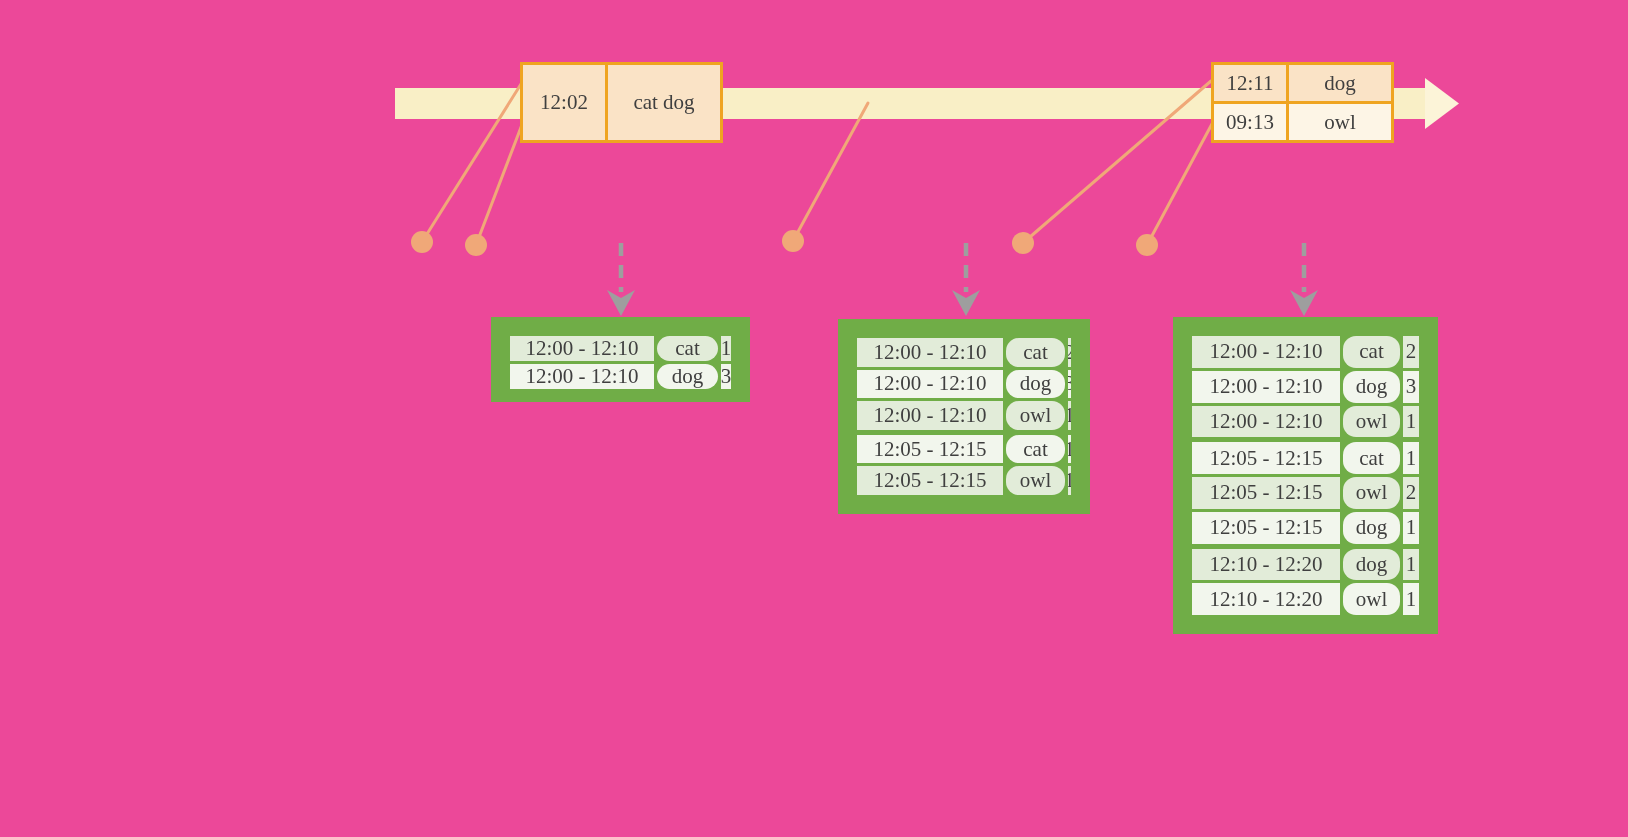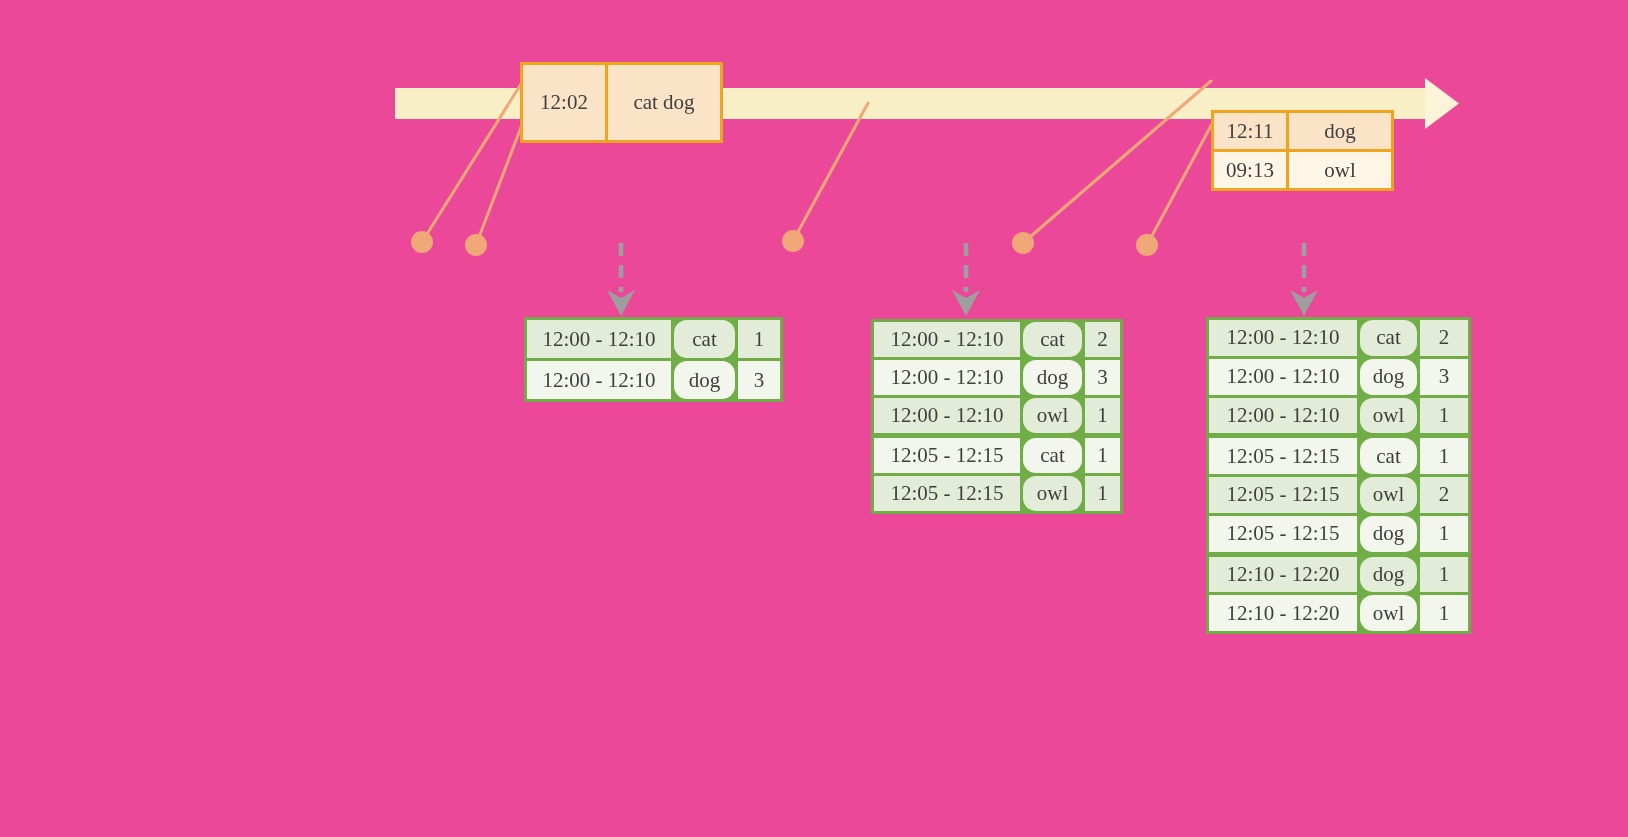--- a/index.html
+++ b/index.html
@@ -20,26 +20,26 @@
     display:flex; flex-direction:column; gap:3px; box-sizing:border-box;
   }
   .ev-row { flex:1; display:flex; gap:3px; }
   .ev-row:nth-child(odd)  .cell { background:#FAE3C6; }
   .ev-row:nth-child(even) .cell { background:#FDF5E6; }
   .ev-table.single .ev-row .cell { background:#FBE9D3; }
   .ev-time { flex:0 0 var(--tw); }
   .ev-word { flex:1 1 auto; }
   #ev1 { left:520px;  top:62px; width:203px; height:81px; --tw:82px; }
   #ev2 { left:866px;  top:82px; width:202px; height:41px; --tw:83px; }
-  #ev3 { left:1211px; top:62px; width:183px; height:81px;margin-top:48px; --tw:72px; }
+  #ev3 { left:1211px; top:62px; width:183px; height:81px; --tw:72px; }
 
   
   .rt-table {
-    position:absolute; background:#70AD47; padding:3px;
-    display:flex; flex-direction:column; gap:3px; box-sizing:border-box;margin-left:33px;
+    position:absolute; background:#70AD47; padding:19px;
+    display:flex; flex-direction:column; gap:3px; box-sizing:border-box;
   }
   .rt-row { flex:1; display:flex; gap:3px; }
   .rt-row.group-start { margin-top:2px; }
   .rt-row:nth-child(odd)  .cell { background:#E2ECD9; }
   .rt-row:nth-child(even) .cell { background:#F2F6ED; }
   .rt-window { flex:0 0 var(--ww); }
   .rt-word   { flex:0 0 var(--dw);border-radius:13px; }
   .rt-count  { flex:1 1 auto; }
   #rt1 { left:491px;  top:317px; width:259px; height:85px;  --ww:144px; --dw:61px; }
   #rt2 { left:838px;  top:319px; width:252px; height:195px; --ww:146px; --dw:59px; }

